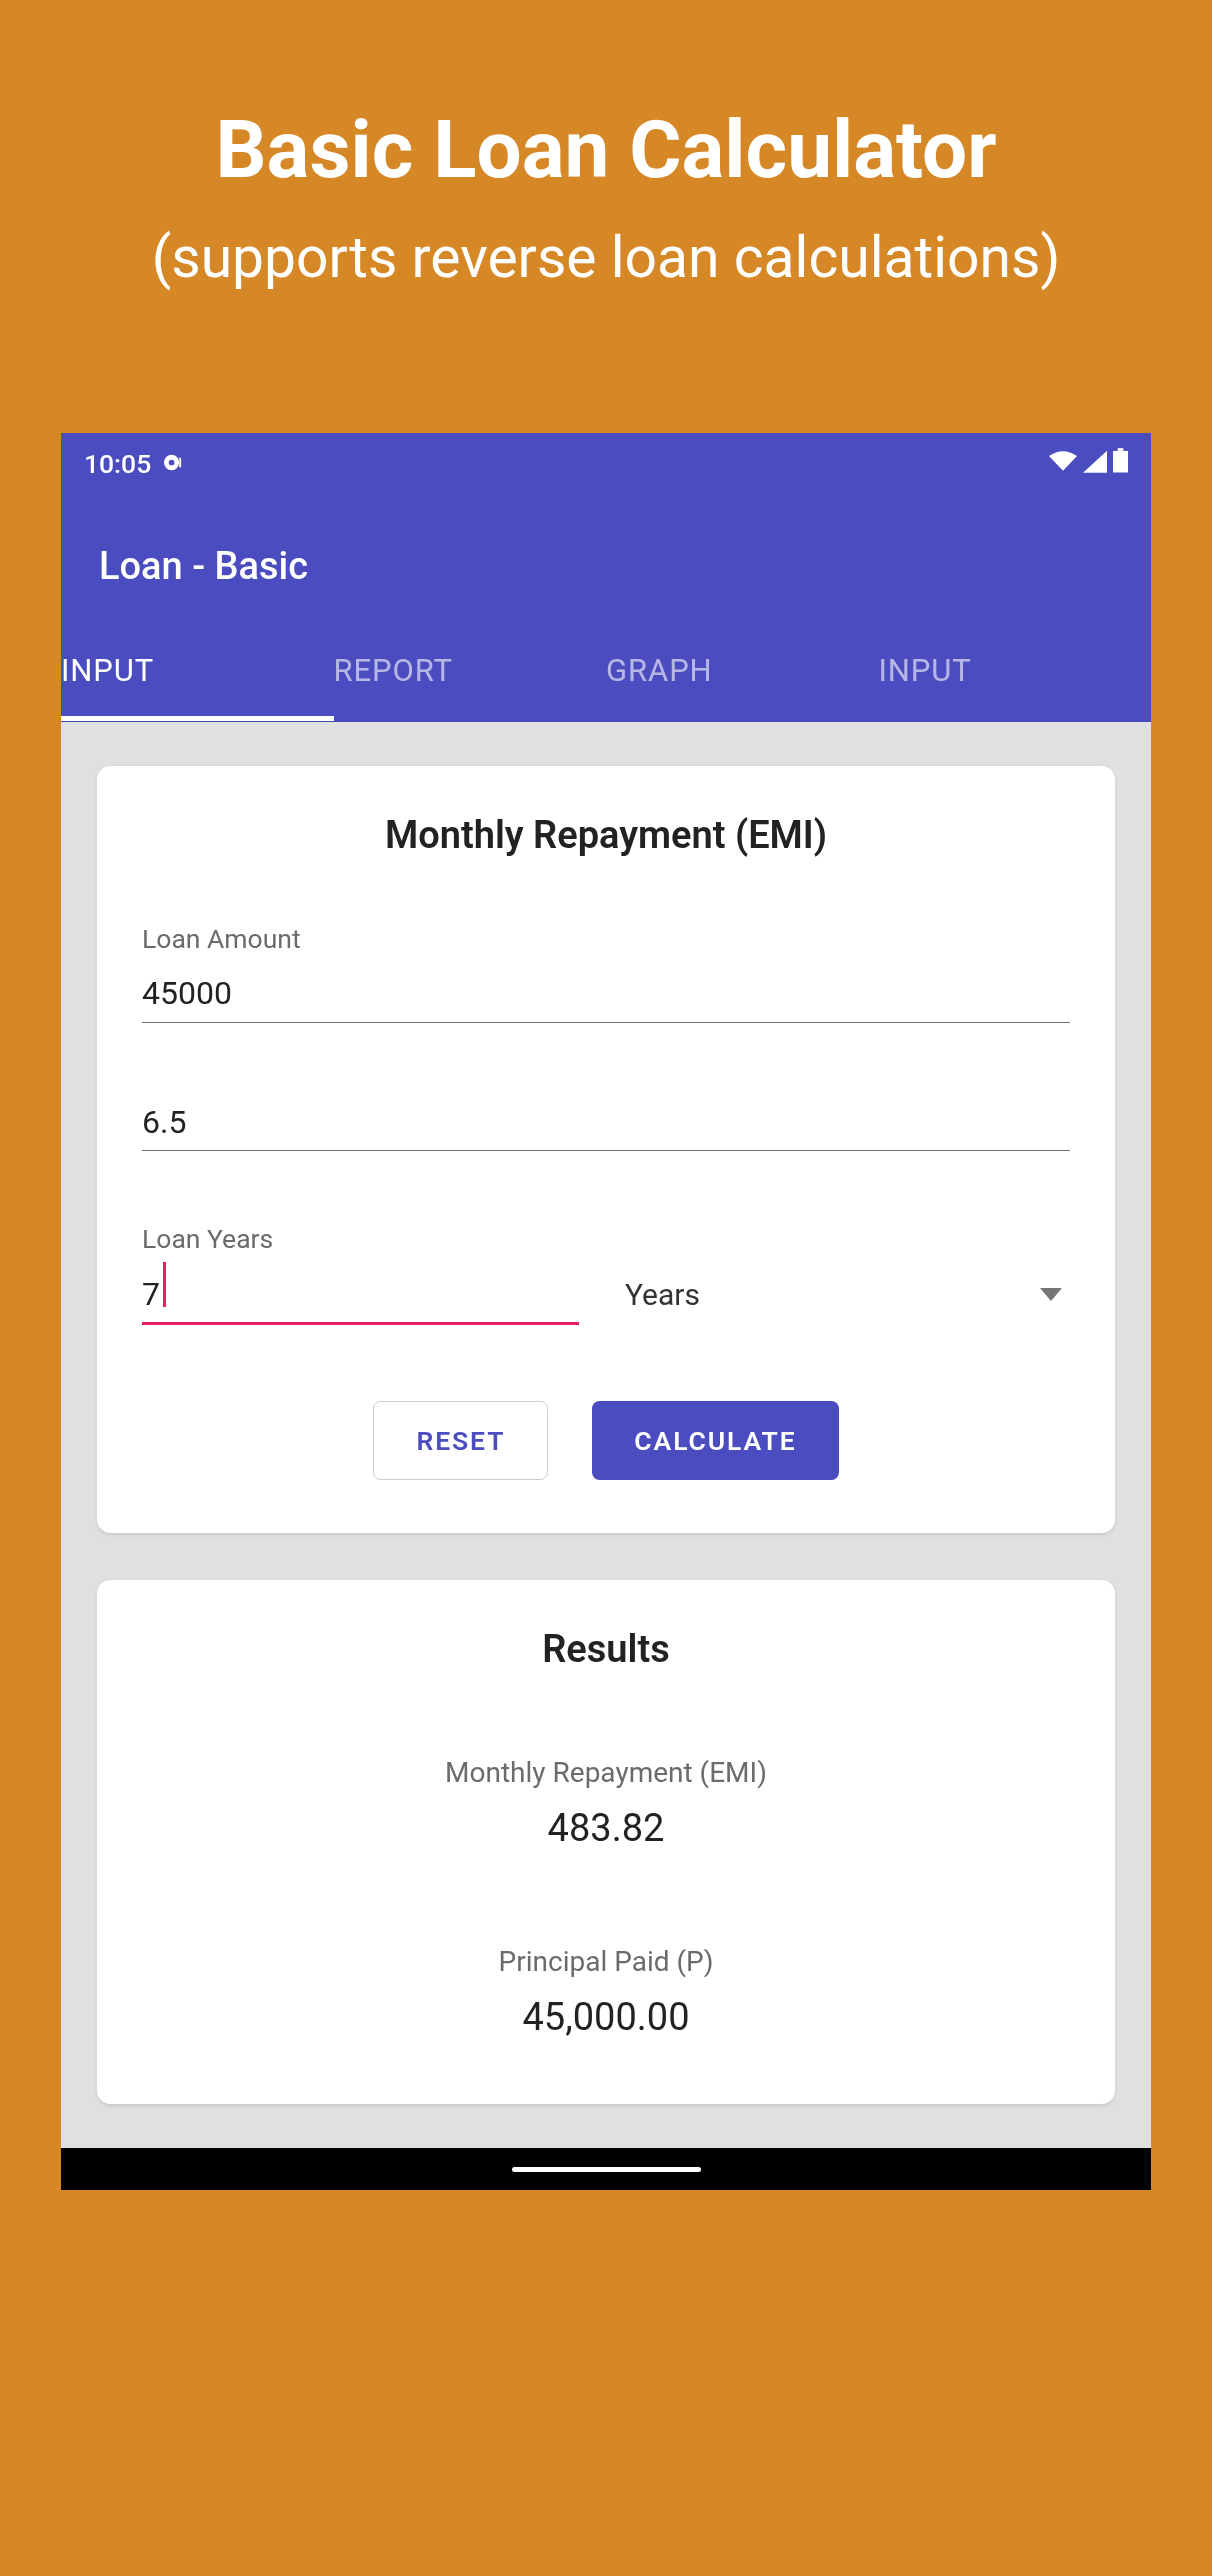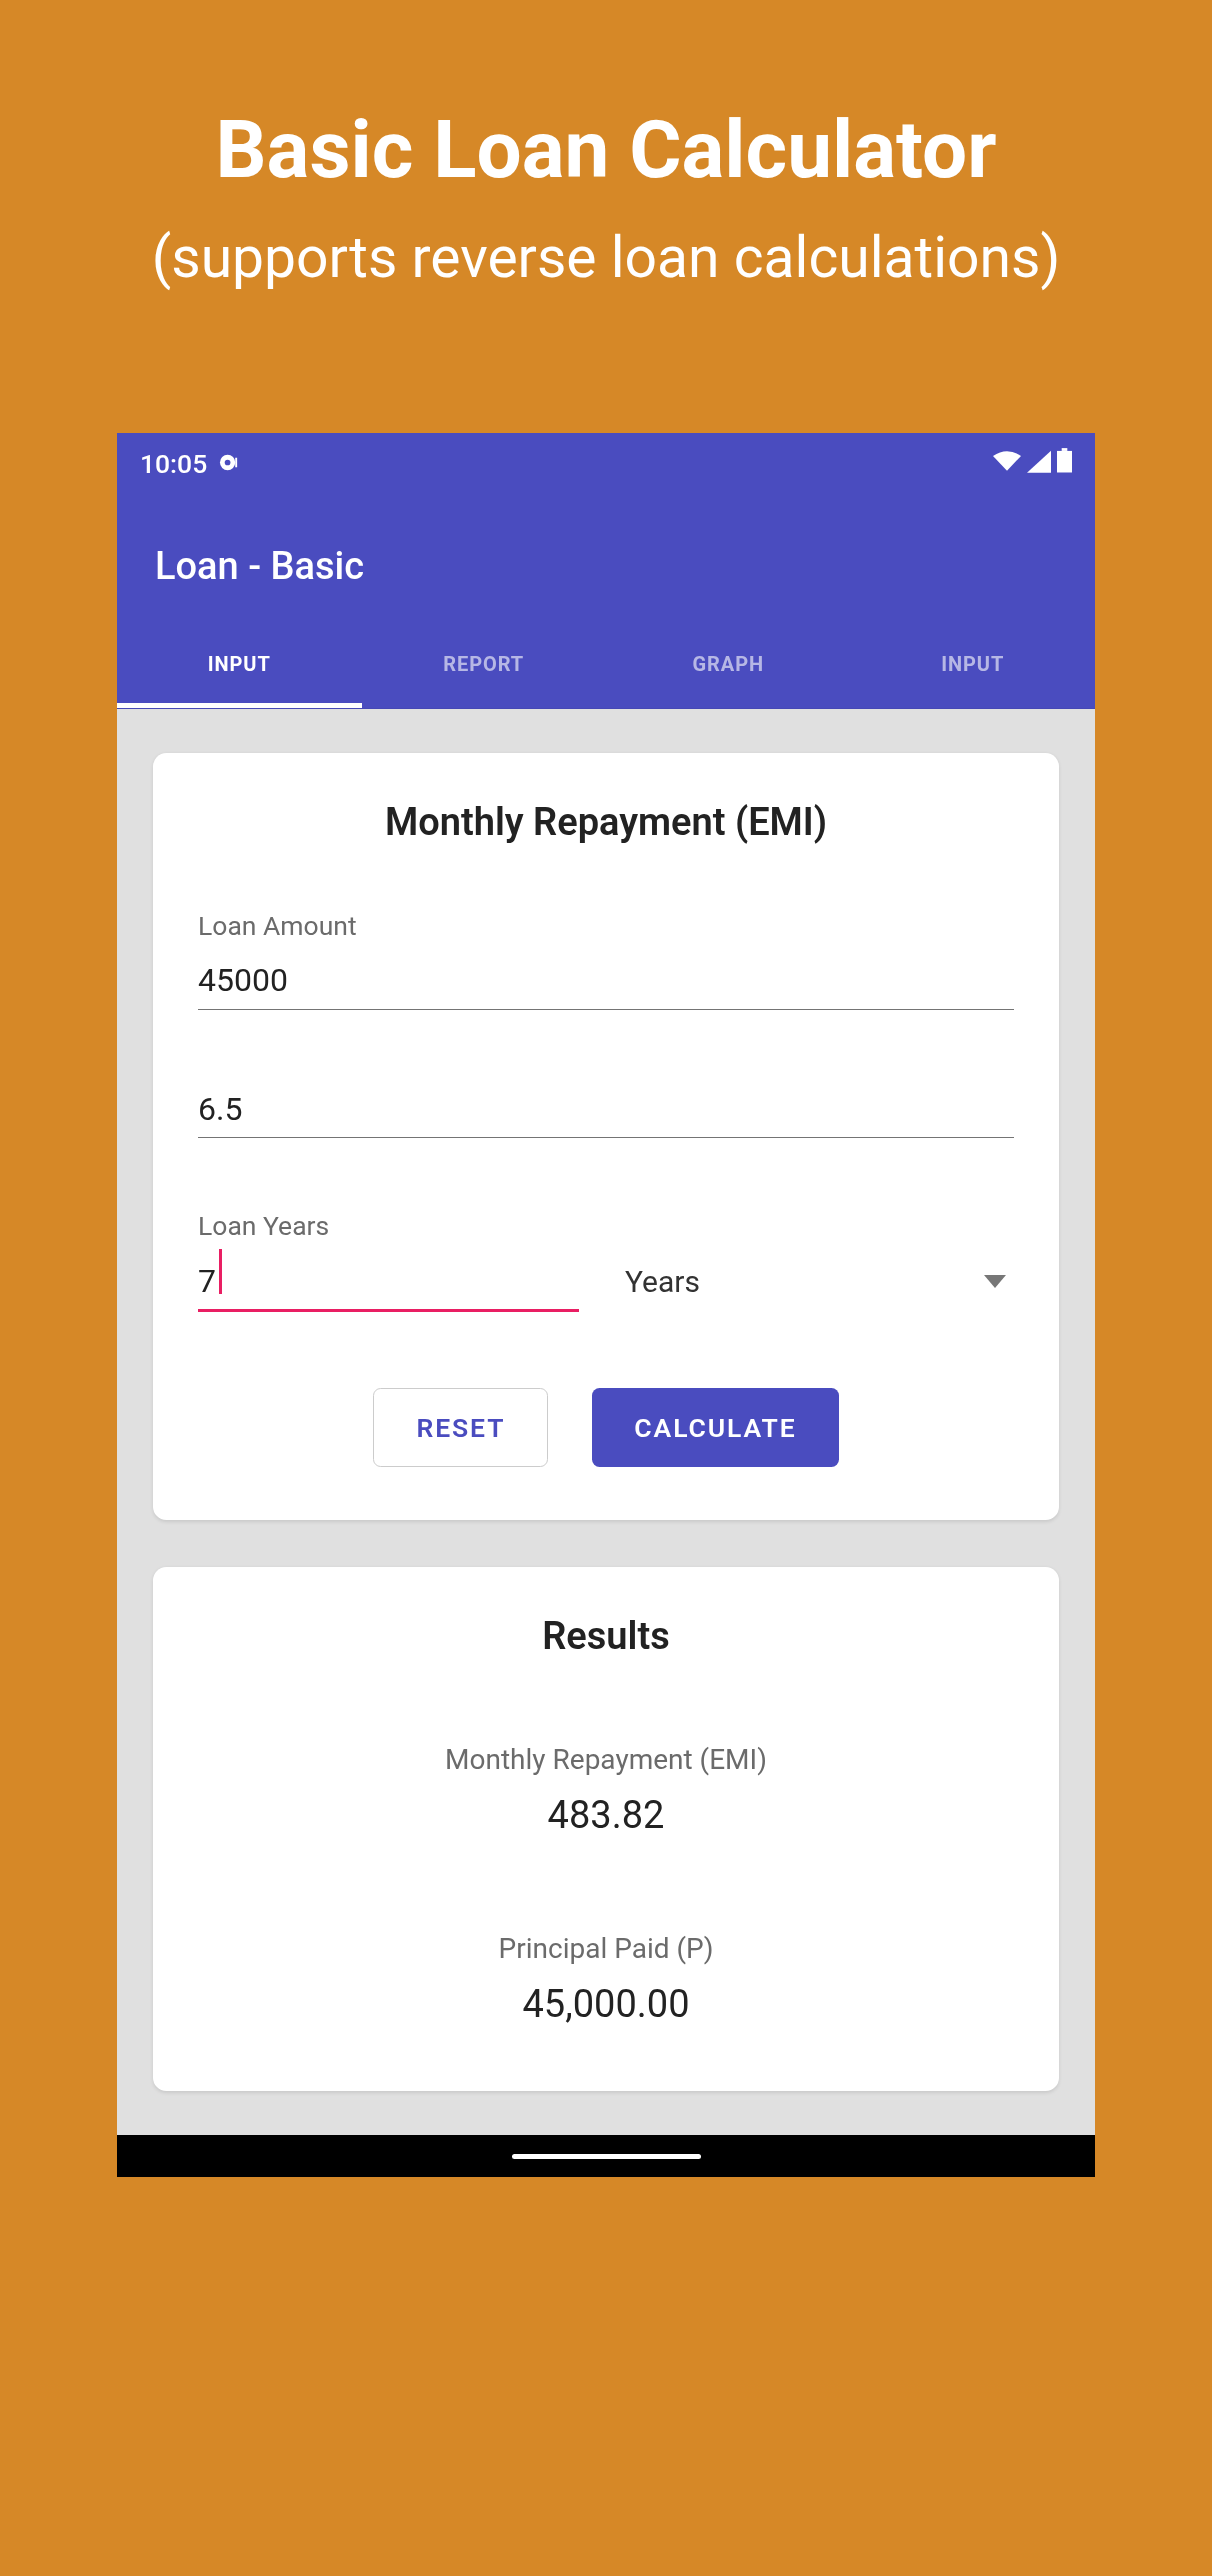--- a/index.html
+++ b/index.html
@@ -20,21 +20,21 @@
     line-height: 1.15;
   }
   .hero-subtitle {
     color: #fff;
     font-size: 57px;
     font-weight: 400;
     text-align: right;
     margin-top: 28px;
   }
   .phone {
-    width: 978px;
+    width: 1090px;
     margin-top: 142px;
     background: #e0e0e0;
     position: relative;
     display: flex;
     flex-direction: column;
   }
   .status-bar {
     background: #4a4cbf;
     display: flex;
     justify-content: space-between;
@@ -63,25 +63,25 @@
     font-size: 38px;
     font-weight: 500;
   }
   .tab-bar {
     background: #4a4cbf;
     display: flex;
     border-bottom: 0.9px solid rgba(0,0,0,0.05);
   }
   .tab {
     flex: 1;
-    text-align: center;
+    text-align: left;
     padding: 26.5px 0;
     color: rgba(255,255,255,0.6);
-    font-size: 20px;
-    font-weight: 700;
+    font-size: 31px;
+    font-weight: 400;
     letter-spacing: 0.9px;
     cursor: pointer;
     border-bottom: 5.7px solid transparent;
   }
   .tab.active {
     color: #fff;
     border-bottom: 5.7px solid #fff;
   }
   .content {
     background: #e0e0e0;

